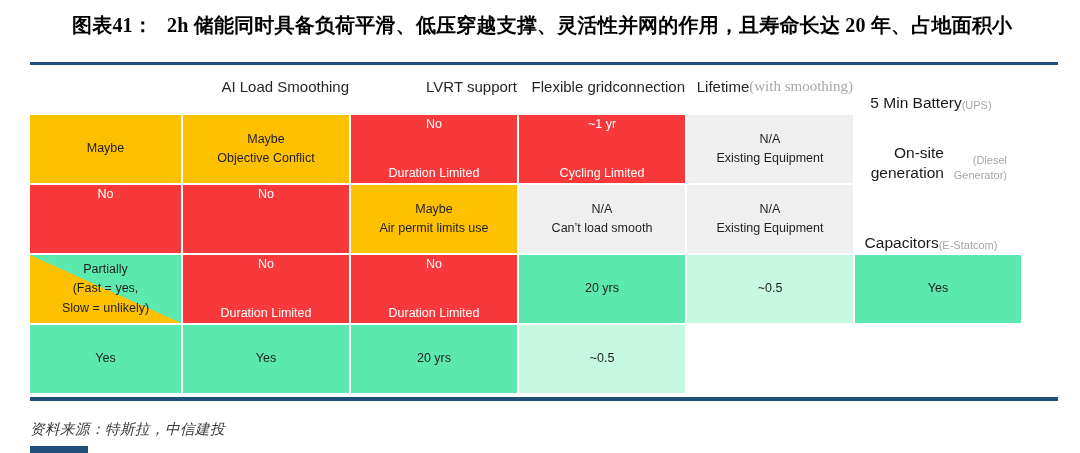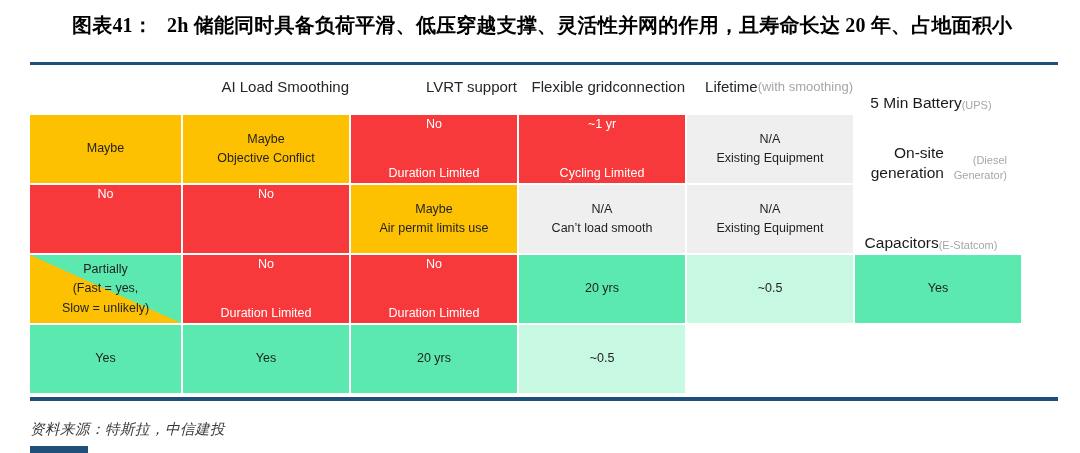--- a/index.html
+++ b/index.html
@@ -12,21 +12,21 @@
   .rule{position:absolute;left:30px;width:1028px;background:var(--navy);}
   .rule-top{top:62px;height:3px;}
   .rule-bottom{top:397px;height:4px;}
   .grid{position:absolute;left:30px;top:66px;display:grid;
         grid-template-columns:151px repeat(5,166px);
         grid-template-rows:47px repeat(4,68px);
         gap:2px;}
   .hcell{display:flex;flex-direction:row;justify-content:flex-end;align-items:center;
          text-align:center;padding-bottom:5px;background:#fff;}
   .hmain{font-size:15px;color:#262626;line-height:1.25;}
-  .hsub{font-size:13px;color:#a6a6a6;line-height:1.3;}
+  .hsub{font-size:15px;color:#a6a6a6;line-height:1.3;font-family:Liberation Serif, serif;}
   .rlabel{display:flex;flex-direction:row;justify-content:center;align-items:flex-end;
           text-align:right;padding-right:14px;background:#fff;}
   .rmain{font-size:15.5px;color:#1a1a1a;line-height:1.3;}
   .rsub{font-size:11px;color:#a6a6a6;line-height:1.35;}
   .cell{display:flex;flex-direction:column;justify-content:center;align-items:center;
         text-align:center;font-size:12.5px;line-height:1.55;color:#1f1f1f;}
   .c-yellow{background:var(--yellow);}
   .c-red{background:var(--red);color:#fff;justify-content:space-between;}
   .c-green{background:var(--green);}
   .c-lightgreen{background:var(--lightgreen);}

